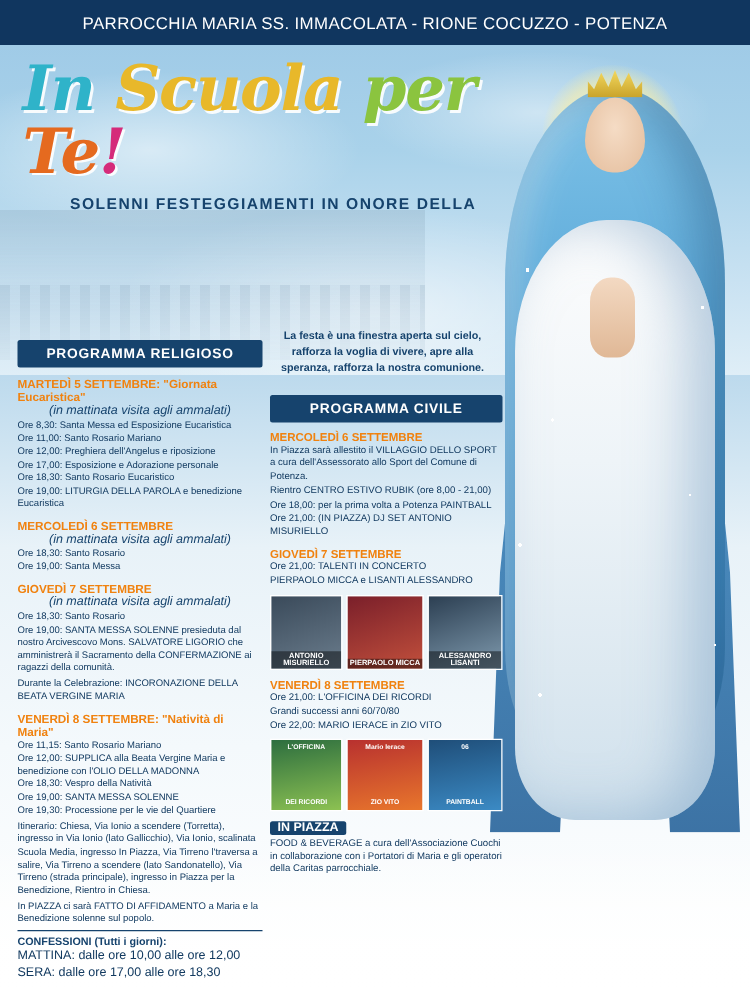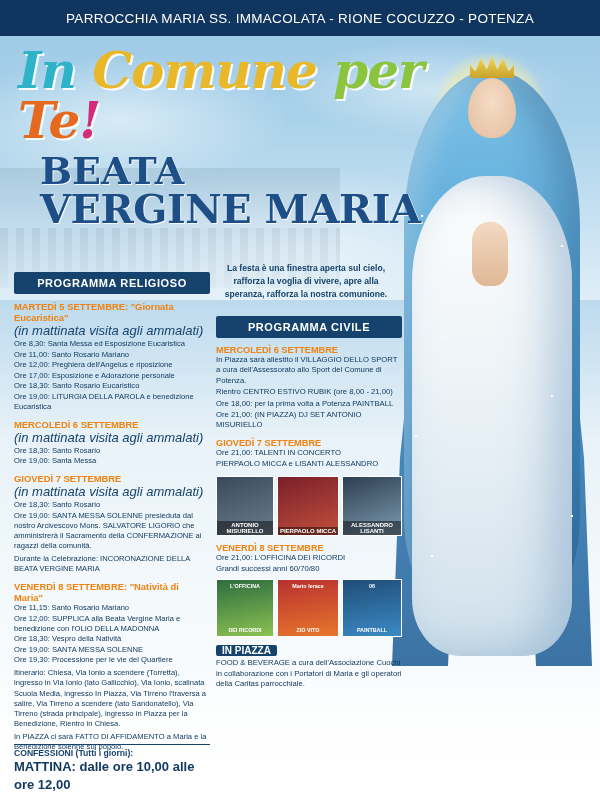--- a/index.html
+++ b/index.html
@@ -149,21 +149,21 @@
   .col-left {
     position: absolute; left: 14px; top: 272px; width: 196px; z-index: 8;
   }
   .col-right {
     position: absolute; left: 216px; top: 316px; width: 186px; z-index: 8;
   }
   .daytitle {
     color: #f0820f; font-weight: bold; font-size: 9.4px; margin-top: 7px;
   }
   .note {
-    color: #16436d; font-size: 13px; font-style: italic; margin-bottom: 1px;
+    color: #16436d; font-size: 10px; font-style: italic; margin-bottom: 1px; text-align: center;
   }
   .line {
     color: #123a60; font-size: 7.6px; line-height: 1.32; margin-bottom: 0.5px;
   }
   .para { color:#123a60; font-size:7.6px; line-height:1.34; margin-top:3px; }
   .rday { color:#f0820f; font-weight:bold; font-size:9.2px; margin-top:7px; }
   .rline { color:#123a60; font-size:7.7px; line-height:1.35; margin-bottom:1px; }
   
   .photos { display:flex; gap:3px; margin-top:6px; }
   .ph { height:60px; border:1px solid #fff; position:relative; overflow:hidden; }
@@ -184,21 +184,21 @@
   .piazza-head {
     background:#16436d; color:#fff; font-weight:bold; font-size:10px;
     padding:0 6px; margin-top:8px; display:inline-block; border-radius:2px;
   }
   
   .conf {
     position:absolute; left:14px; top:744px; width:196px; z-index:9;
     border-top:1px solid #16436d; padding-top:3px;
   }
   .conf-title { color:#16436d; font-weight:bold; font-size:8.6px; }
-  .conf-line { color:#123a60; font-size:13px; line-height:1.4;font-weight:bold; }
+  .conf-line { color:#123a60; font-size:10px; line-height:1.4; }
 </style>
 </head>
 <body>
 
 <div class="poster">
 
   <div class="sky"></div>
   <div class="cityscape"></div>
 
   <div class="top-banner">
@@ -212,28 +212,25 @@
     <div class="robe"></div>
     <div class="stars"></div>
     <div class="face"></div>
     <div class="crown"></div>
     <div class="hands"></div>
   </div>
 
   <div class="title-block">
     <div class="infesta">
       <span class="w1">In</span>
-      <span class="w2">Comune</span>
+      <span class="w2">Scuola</span>
       <span class="w3">per</span>
       <span class="w4">Te</span><span class="w5">!</span>
     </div>
-    <div class="beata">
-      <div>BEATA</div>
-      <div class="l2">VERGINE MARIA</div>
-    </div>
+    <div class="subt">SOLENNI FESTEGGIAMENTI IN ONORE DELLA</div>
   </div>
 
   <div class="quote">La festa è una finestra aperta sul cielo, rafforza la voglia di vivere, apre alla speranza, rafforza la nostra comunione.</div>
 
   <div class="col-left">
     <div class="sec-head">PROGRAMMA RELIGIOSO</div>
 
     <div>
       <div class="daytitle">MARTEDÌ 5 SETTEMBRE: "Giornata Eucaristica"</div>
       <div class="note">(in mattinata visita agli ammalati)</div>
@@ -304,20 +301,21 @@
       </div>
       <div class="ph p3">
         <span class="cap">ALESSANDRO LISANTI</span>
       </div>
     </div>
 
     <div>
       <div class="rday">VENERDÌ 8 SETTEMBRE</div>
       <div class="rline">Ore 21,00: L'OFFICINA DEI RICORDI</div>
       <div class="rline">Grandi successi anni 60/70/80</div>
+      <div class="rline">Ore 22,00: MARIO IERACE in ZIO VITO</div>
     </div>
 
     <div class="posters">
       <div class="pp q1">
         <span class="t">L'OFFICINA</span>
         <span class="b">DEI RICORDI</span>
       </div>
       <div class="pp q2">
         <span class="t">Mario Ierace</span>
         <span class="b">ZIO VITO</span>

